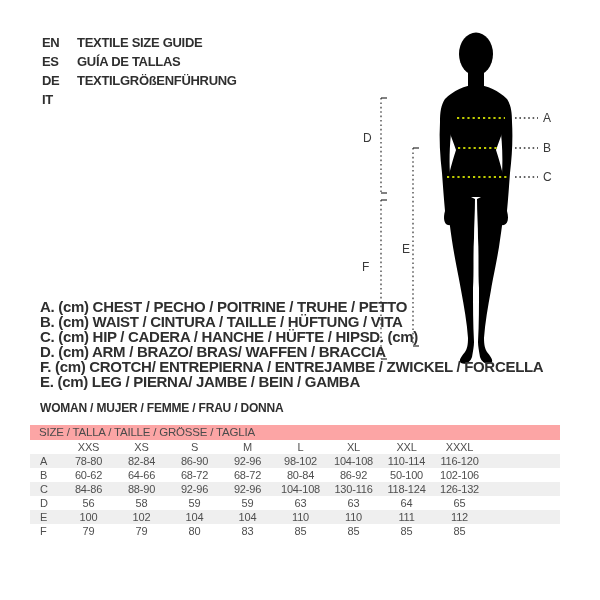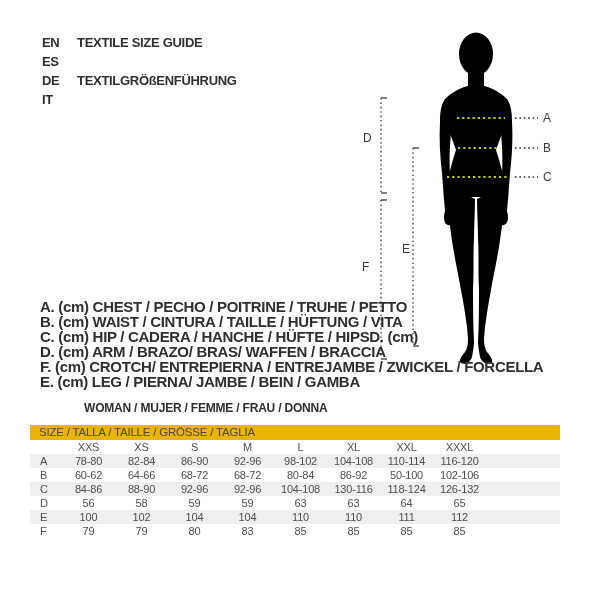--- a/index.html
+++ b/index.html
@@ -11,41 +11,42 @@
   .lang-block{position:absolute;left:42px;top:33px;}
   .lang-row{display:flex;height:19px;line-height:19px;font-size:13px;font-weight:700;letter-spacing:-0.3px;}
   .lang-code{width:35px;flex:0 0 35px;}
   
   .figure{position:absolute;left:350px;top:20px;width:230px;height:360px;}
   .fig-label{font-family:"Liberation Sans","DejaVu Sans",sans-serif;font-size:12px;fill:#3a3a3a;font-weight:400;}
   
   .measurements{position:absolute;left:40px;top:299px;}
   .measure-line{height:15px;line-height:15px;font-size:15px;font-weight:700;letter-spacing:-0.3px;white-space:nowrap;}
   
-  .gender{position:absolute;left:40px;top:401px;font-size:12px;font-weight:700;letter-spacing:-0.2px;margin-left:44px;}
+  .gender{position:absolute;left:40px;top:401px;font-size:12px;font-weight:700;letter-spacing:-0.2px;}
   
   .size-table{position:absolute;left:30px;top:425px;width:530px;font-size:11px;color:#4f4f4f;letter-spacing:-0.2px;}
-  .table-title{height:15px;line-height:15px;background:#eab308;color:#4b4b4b;padding-left:9px;font-size:11.5px;}
+  .table-title{height:15px;line-height:15px;background:#fca5a5;color:#4b4b4b;padding-left:9px;font-size:11.5px;}
   .trow{display:grid;grid-template-columns:32px repeat(8,53px) 1fr;height:14px;line-height:14px;}
   .trow.alt{background:#efefef;}
   .tcell{text-align:center;overflow:hidden;}
   .tlabel{text-align:left;padding-left:10px;}
 </style>
 </head>
 <body>
 
 <div id="page">
 
   <div class="lang-block">
     <div class="lang-row">
       <span class="lang-code">EN</span>
       <span class="lang-title">TEXTILE SIZE GUIDE</span>
     </div>
     <div class="lang-row">
       <span class="lang-code">ES</span>
+      <span class="lang-title">GUÍA DE TALLAS</span>
     </div>
     <div class="lang-row">
       <span class="lang-code">DE</span>
       <span class="lang-title">TEXTILGRÖßENFÜHRUNG</span>
     </div>
     <div class="lang-row">
       <span class="lang-code">IT</span>
     </div>
   </div>
 

